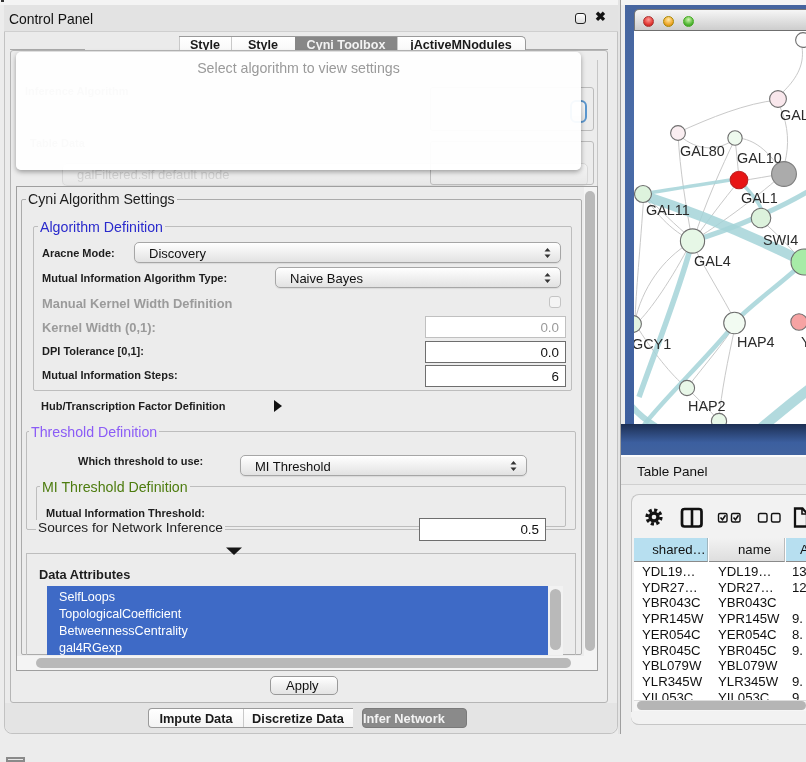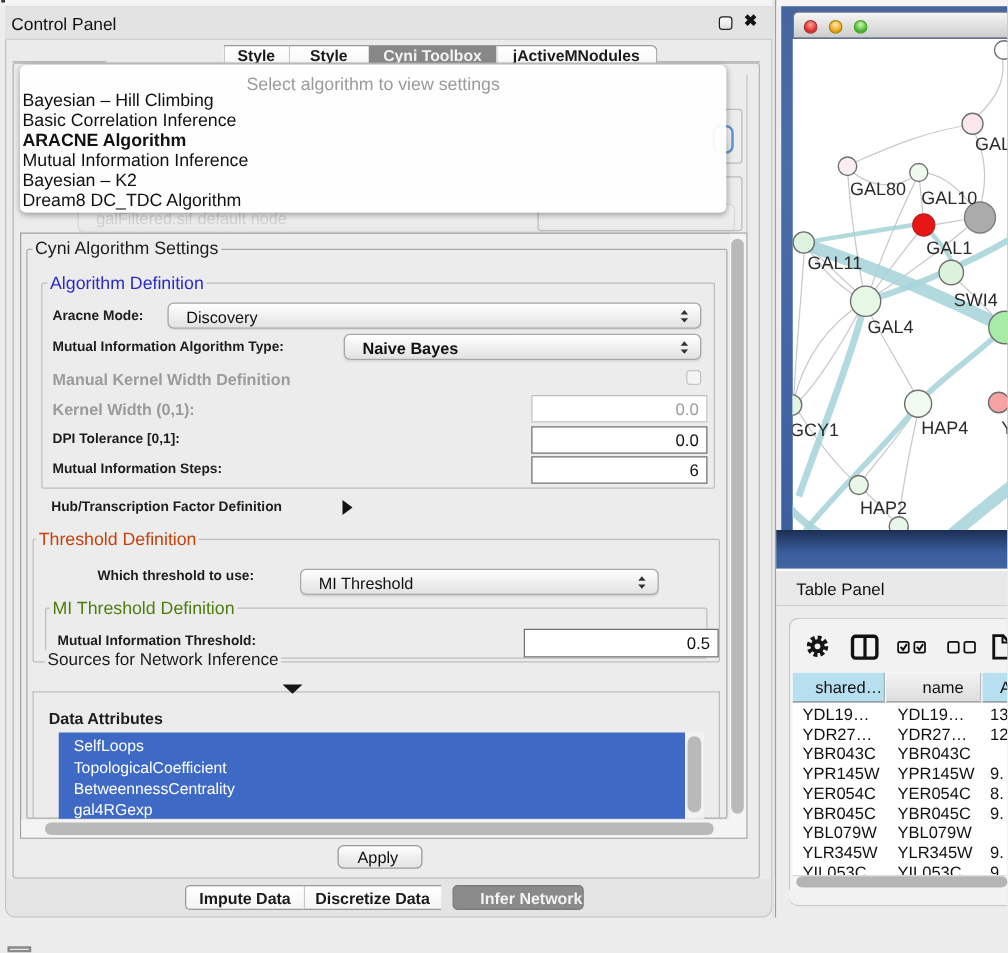--- a/index.html
+++ b/index.html
@@ -75,21 +75,21 @@
 
 <div class="abs lbl" style="left:42px;top:247px;">Aracne Mode:</div>
 <div class="abs combo" style="left:134px;top:242px;width:427px;height:21px;">
   <div class="ct">Discovery</div>
   <svg class="stepper" style="right:8px;top:4px;" viewBox="0 0 9 12">
       <path d="M1.5 4.5 L4.5 1 L7.5 4.5 Z M1.5 7.5 L4.5 11 L7.5 7.5 Z" fill="#333"></path>
     </svg>
 </div>
 
 <div class="abs lbl" style="left:42px;top:272px;">Mutual Information Algorithm Type:</div>
-<div class="abs combo" style="left:275px;top:267px;width:286px;height:21px;font-weight:bold;">
+<div class="abs combo" style="left:275px;top:267px;width:286px;height:21px;">
   <div class="ct">Naive Bayes</div>
   <svg class="stepper" style="right:8px;top:4px;" viewBox="0 0 9 12">
       <path d="M1.5 4.5 L4.5 1 L7.5 4.5 Z M1.5 7.5 L4.5 11 L7.5 7.5 Z" fill="#333"></path>
     </svg>
 </div>
 
 <div class="abs glbl" style="left:42px;top:296px;">Manual Kernel Width Definition</div>
 <div class="abs" style="left:549px;top:296px;width:12px;height:12px;border:1px solid #c4c4c4;border-radius:3px;background:#f4f4f4;"></div>
 
 <div class="abs glbl" style="left:42px;top:320px;">Kernel Width (0,1):</div>
@@ -106,34 +106,34 @@
 <div class="abs fld" style="left:425px;top:365px;width:141px;height:22px;border-color:#6e6e6e;">
     <div class="v">6</div>
   </div>
 
 <div class="abs lbl" style="left:41px;top:400px;font-size:11px;">Hub/Transcription Factor Definition</div>
 <svg class="abs" style="left:272px;top:399px;" width="12" height="14" viewBox="0 0 12 14">
     <path d="M2 1 L10 7 L2 13 Z" fill="#111"></path>
   </svg>
 
 <div class="abs grp" style="left:26px;top:431px;width:550px;height:99px;"></div>
-<div class="abs gtitle" style="left:29px;top:424px;color:#c2410c;">Threshold Definition</div>
+<div class="abs gtitle" style="left:29px;top:424px;color:#8b5cf6;">Threshold Definition</div>
 
 <div class="abs lbl" style="left:78px;top:455px;">Which threshold to use:</div>
 <div class="abs combo" style="left:240px;top:455px;width:287px;height:21px;">
   <div class="ct">MI Threshold</div>
   <svg class="stepper" style="right:8px;top:4px;" viewBox="0 0 9 12">
       <path d="M1.5 4.5 L4.5 1 L7.5 4.5 Z M1.5 7.5 L4.5 11 L7.5 7.5 Z" fill="#333"></path>
     </svg>
 </div>
 
 <div class="abs grp" style="left:36px;top:486px;width:530px;height:41px;"></div>
 <div class="abs gtitle" style="left:40px;top:479px;color:#4d7c0f;">MI Threshold Definition</div>
 <div class="abs lbl" style="left:46px;top:507px;">Mutual Information Threshold:</div>
-<div class="abs fld" style="left:419px;top:503px;width:156px;height:23px;border-color:#6e6e6e;">
+<div class="abs fld" style="left:419px;top:518px;width:127px;height:23px;border-color:#6e6e6e;">
     <div class="v">0.5</div>
   </div>
 
 <div class="abs grp" style="left:26px;top:553px;width:550px;height:102px;border-bottom:none;border-radius:0;"></div>
 <div class="abs gtitle" style="left:36px;top:520px;font-size:13.7px;">Sources for Network Inference</div>
 <svg class="abs" style="left:225px;top:546px;" width="18" height="10" viewBox="0 0 18 10">
     <path d="M1 1.5 L17 1.5 L9 9 Z" fill="#151515"></path>
   </svg>
 <div class="abs lbl" style="left:39px;top:567px;font-size:12.8px;">Data Attributes</div>
 
@@ -144,21 +144,21 @@
 <div class="abs" style="left:550px;top:589px;width:11px;height:61px;background:#b9b9b9;border-radius:6px;"></div>
 
 <div class="abs" style="left:270px;top:676px;width:68px;height:19px;background:linear-gradient(#ffffff,#f0f0f0 50%,#e4e4e4);border:1px solid #999;border-radius:5px;"></div>
 <div class="abs" style="left:286px;top:678px;font-size:13px;color:#111;">Apply</div>
 
 <div class="abs" style="left:5px;top:703px;width:612px;height:30px;background:#e4e4e4;border-radius:0 0 8px 8px;"></div>
 
 <div id="btabs" class="abs" style="left:148px;top:708px;height:20px;">
     <div style="position:absolute;left:0px;top:0;width:95px;height:20px;line-height:19px;text-align:center;font-size:12.8px;font-weight:bold;background:linear-gradient(#ffffff,#f4f4f4);color:#1a1a1a;border-top:1px solid #9a9a9a;border-bottom:1px solid #9a9a9a;border-left:1px solid #9a9a9a;border-radius:4px 0 0 4px;">Impute Data</div>
     <div style="position:absolute;left:95px;top:0;width:110px;height:20px;line-height:19px;text-align:center;font-size:12.8px;font-weight:bold;background:linear-gradient(#ffffff,#f4f4f4);color:#1a1a1a;border-top:1px solid #9a9a9a;border-bottom:1px solid #9a9a9a;box-shadow:inset 1px 0 0 #c9c9c9;">Discretize Data</div>
-    <div style="position:absolute;left:214px;top:0;width:105px;height:20px;line-height:19px;text-align:right;font-size:12.8px;font-weight:bold;background:#8a8a8a;color:#f3f3f3;border:1px solid #7a7a7a;border-radius:4px;">Infer Network</div>
+    <div style="position:absolute;left:214px;top:0;width:105px;height:20px;line-height:19px;text-align:left;font-size:12.8px;font-weight:bold;background:#8a8a8a;color:#f3f3f3;border:1px solid #7a7a7a;border-radius:4px;">Infer Network</div>
   </div>
 
 <div class="abs" style="left:6px;top:757px;width:19px;height:5px;border:2px solid #8a8a8a;background:#e8e8e8;"></div>
 
 <div class="abs" style="left:620px;top:0;width:186px;height:5px;background:#f4f4f4;"></div>
 <div class="abs" style="left:618px;top:0;width:3px;height:734px;background:#e4e4e4;border-right:1px solid #9f9f9f;"></div>
 
 <div class="abs" style="left:621px;top:5px;width:4px;height:419px;background:#ededed;"></div>
 <div class="abs" style="left:625px;top:5px;width:181px;height:419px;background:linear-gradient(#46659f,#4a6ca8 30%,#3e5f9e);"></div>
 
@@ -289,14 +289,13 @@
   </div>
 </div>
 
 <div class="abs" style="left:634px;top:700px;width:172px;height:11px;background:#f6f6f6;border-top:1px solid #ddd;"></div>
 <div class="abs" style="left:637px;top:701px;width:169px;height:9px;background:#b5b5b5;border-radius:5px;"></div>
 <div class="abs" style="left:631px;top:712px;width:175px;height:13px;background:#f2f2f2;border-bottom:1px solid #c6c6c6;border-radius:0 0 0 8px;"></div>
 
 <div class="abs" style="left:16px;top:52px;width:565px;height:118px;background:rgba(255,255,255,0.95);border-radius:5px;box-shadow:0 2px 5px rgba(0,0,0,0.35);"></div>
 <div class="abs" style="left:16px;top:52px;width:565px;height:118px;font-size:14.2px;color:#111;">
   <div style="position:absolute;left:0;top:8px;width:100%;text-align:center;color:#9a9a9a;">Select algorithm to view settings</div>
-  <div style="position:absolute;left:2px;top:21px;line-height:16px;">Bayesian – Hill Climbing<br>Basic Correlation Inference<br><b>ARACNE Algorithm</b><br>Mutual Information Inference<br>Bayesian – K2<br>Dream8 DC_TDC Algorithm</div>
 </div>
 
 </body></html>

